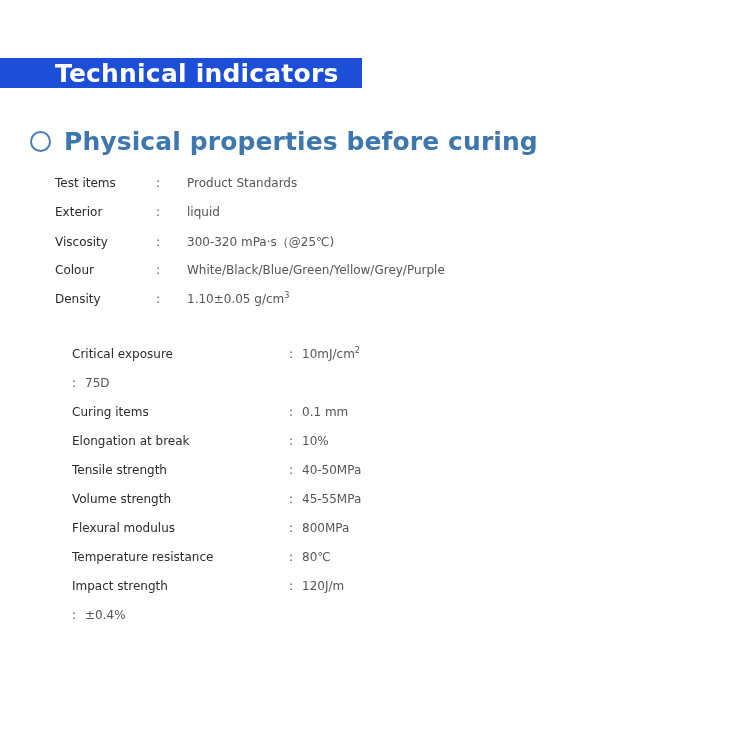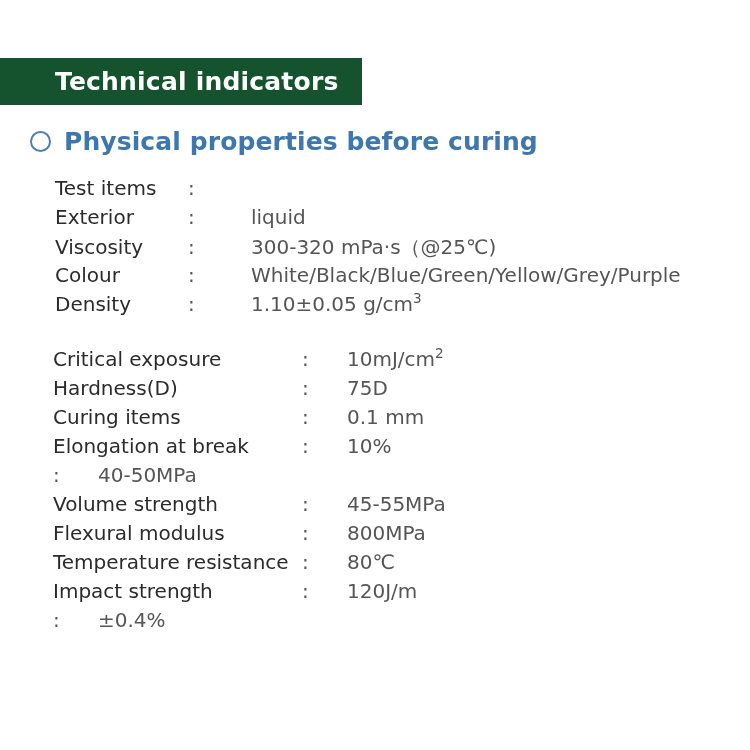--- a/index.html
+++ b/index.html
@@ -15,22 +15,22 @@
     overflow: hidden;
     position: relative;
   }
 
   
   .banner {
     position: absolute;
     left: 0;
     top: 58px;
     width: 362px;
-    height: 47px;
-    background: #14532d;
+    height: 30px;
+    background: #1d4ed8;
     display: flex;
     align-items: center;
     text-align: right;
   }
   .banner-title {
     color: #ffffff;
     font-size: 25px;
     font-weight: 600;
     letter-spacing: 0.2px;
     padding-left: 55px;
@@ -72,44 +72,43 @@
 
   
   .spec-table {
     margin-top: 16px;
     padding-left: 55px;
   }
   .spec-row {
     display: flex;
     align-items: baseline;
     height: 29px;
-    font-size: 20px;
+    font-size: 12px;
     white-space: nowrap;
-    gap: 32px;
   }
   .spec-label {
     color: #2b2b2b;
     flex: 0 0 auto;
   }
   .spec-colon {
     color: #555555;
     flex: 0 0 auto;
     text-align: left;
   }
   .spec-value {
     color: #555555;
     flex: 0 0 auto;
   }
 
   
   .section-1 .spec-label { width: 101px; }
   .section-1 .spec-colon { width: 31px; }
 
   
-  .section-2 .spec-table { padding-left: 53px; }
+  .section-2 .spec-table { padding-left: 72px; }
   .section-2 .spec-row   { height: 29px; }
   .section-2 .spec-label { width: 217px; }
   .section-2 .spec-colon { width: 13px; }
 
   sup {
     font-size: 0.68em;
     vertical-align: super;
     line-height: 0;
   }
 </style>
@@ -123,20 +122,21 @@
 <div class="section section-1">
   <div class="section-head">
     <span class="head-bullet"></span>
     <span class="head-text">Physical properties before curing</span>
   </div>
   <div class="spec-table">
 
     <div class="spec-row">
       <span class="spec-label">Test items</span>
       <span class="spec-colon">:</span>
+      <span class="spec-value">Product Standards</span>
     </div>
 
     <div class="spec-row">
       <span class="spec-label">Exterior</span>
       <span class="spec-colon">:</span>
       <span class="spec-value">liquid</span>
     </div>
 
     <div class="spec-row">
       <span class="spec-label">Viscosity</span>
@@ -162,38 +162,38 @@
 <div class="section section-2">
   <div class="spec-table">
 
     <div class="spec-row">
       <span class="spec-label">Critical exposure</span>
       <span class="spec-colon">:</span>
       <span class="spec-value"><span>10mJ/cm</span><sup>2</sup></span>
     </div>
 
     <div class="spec-row">
-      <span class="spec-label">Hardness(D)</span>
       <span class="spec-colon">:</span>
       <span class="spec-value">75D</span>
     </div>
 
     <div class="spec-row">
       <span class="spec-label">Curing items</span>
       <span class="spec-colon">:</span>
       <span class="spec-value">0.1 mm</span>
     </div>
 
     <div class="spec-row">
       <span class="spec-label">Elongation at break</span>
       <span class="spec-colon">:</span>
       <span class="spec-value">10%</span>
     </div>
 
     <div class="spec-row">
+      <span class="spec-label">Tensile strength</span>
       <span class="spec-colon">:</span>
       <span class="spec-value">40-50MPa</span>
     </div>
 
     <div class="spec-row">
       <span class="spec-label">Volume strength</span>
       <span class="spec-colon">:</span>
       <span class="spec-value">45-55MPa</span>
     </div>
 

